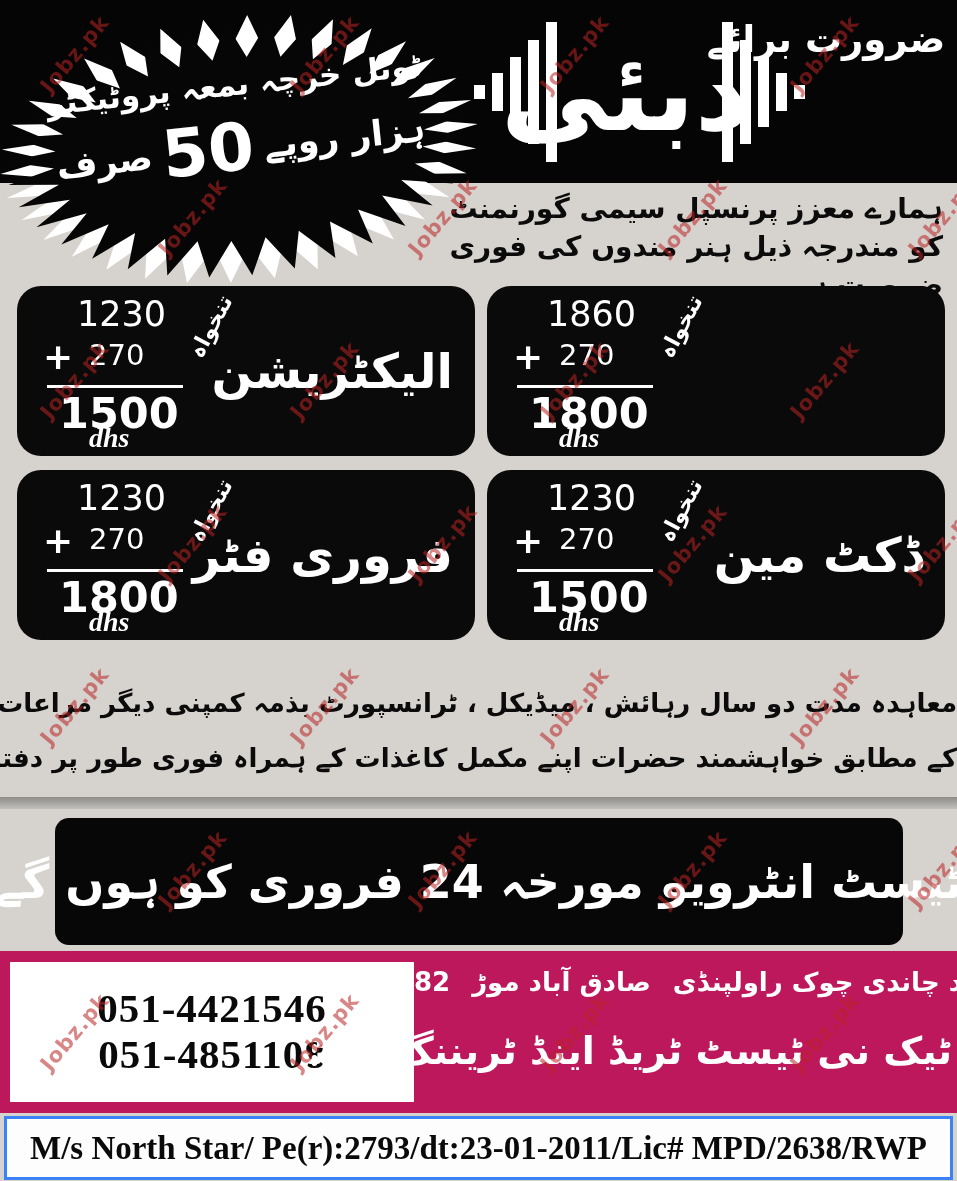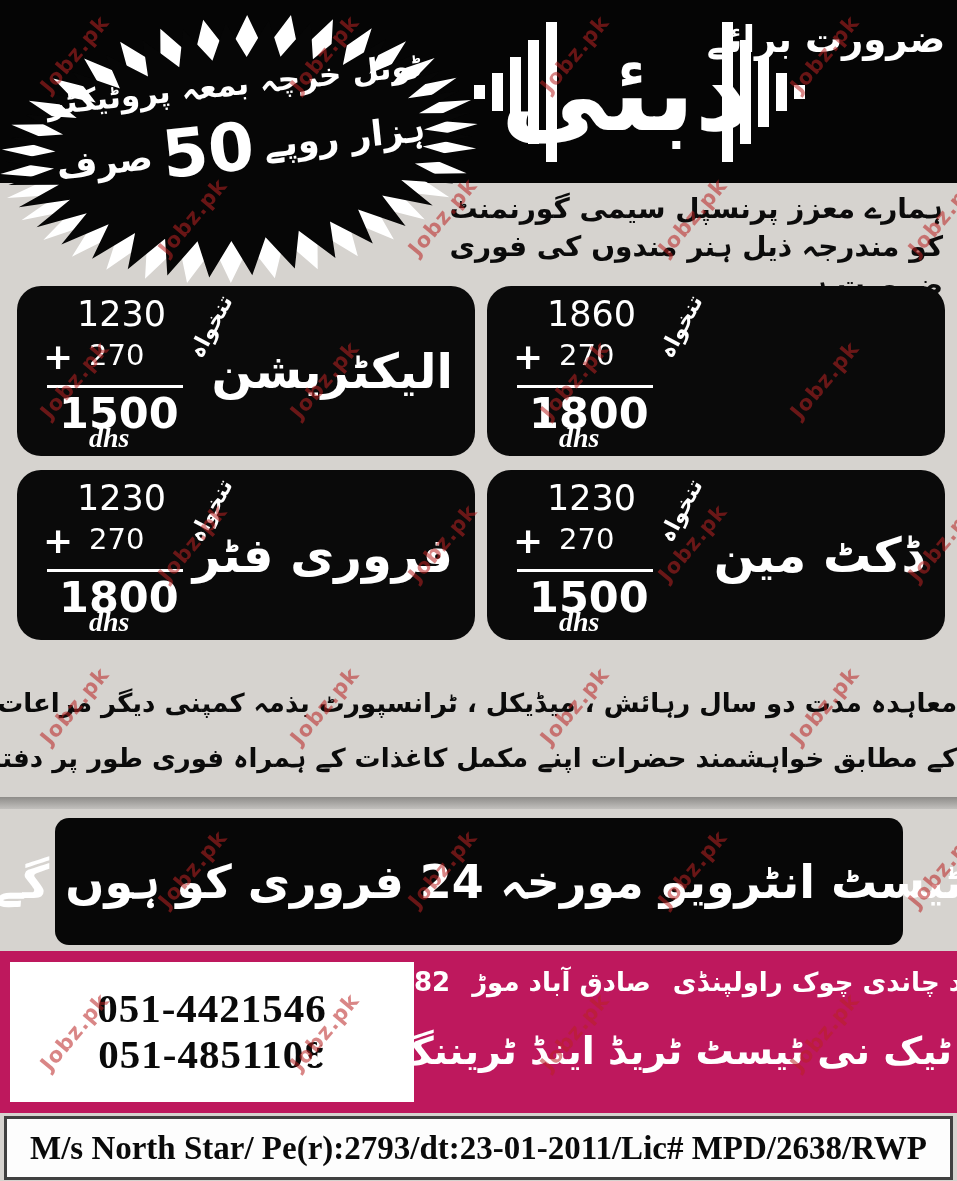--- a/index.html
+++ b/index.html
@@ -95,21 +95,21 @@
   }
   .address-row span{direction:rtl;}
   .center-name{
     position:absolute;left:413px;top:44px;width:544px;height:112px;
     display:flex;align-items:center;justify-content:center;
     color:#fff;direction:rtl;font-size:38px;font-weight:bold;white-space:nowrap;
   }
   
   .reg-bar{
     position:absolute;left:4px;top:1116px;width:943px;height:58px;
-    background:#fdfdfd;border:3px solid #404040;
+    background:#fdfdfd;border:3px solid #3b82f6;
     display:flex;align-items:center;justify-content:center;
     font-family:"Liberation Serif",serif;font-weight:bold;font-size:33px;
     color:#0a0a0a;white-space:nowrap;
   }
   
   .wm{
     position:absolute;transform:rotate(-50deg);
     font-size:21px;font-weight:bold;letter-spacing:1px;
     pointer-events:none;z-index:50;
   }

